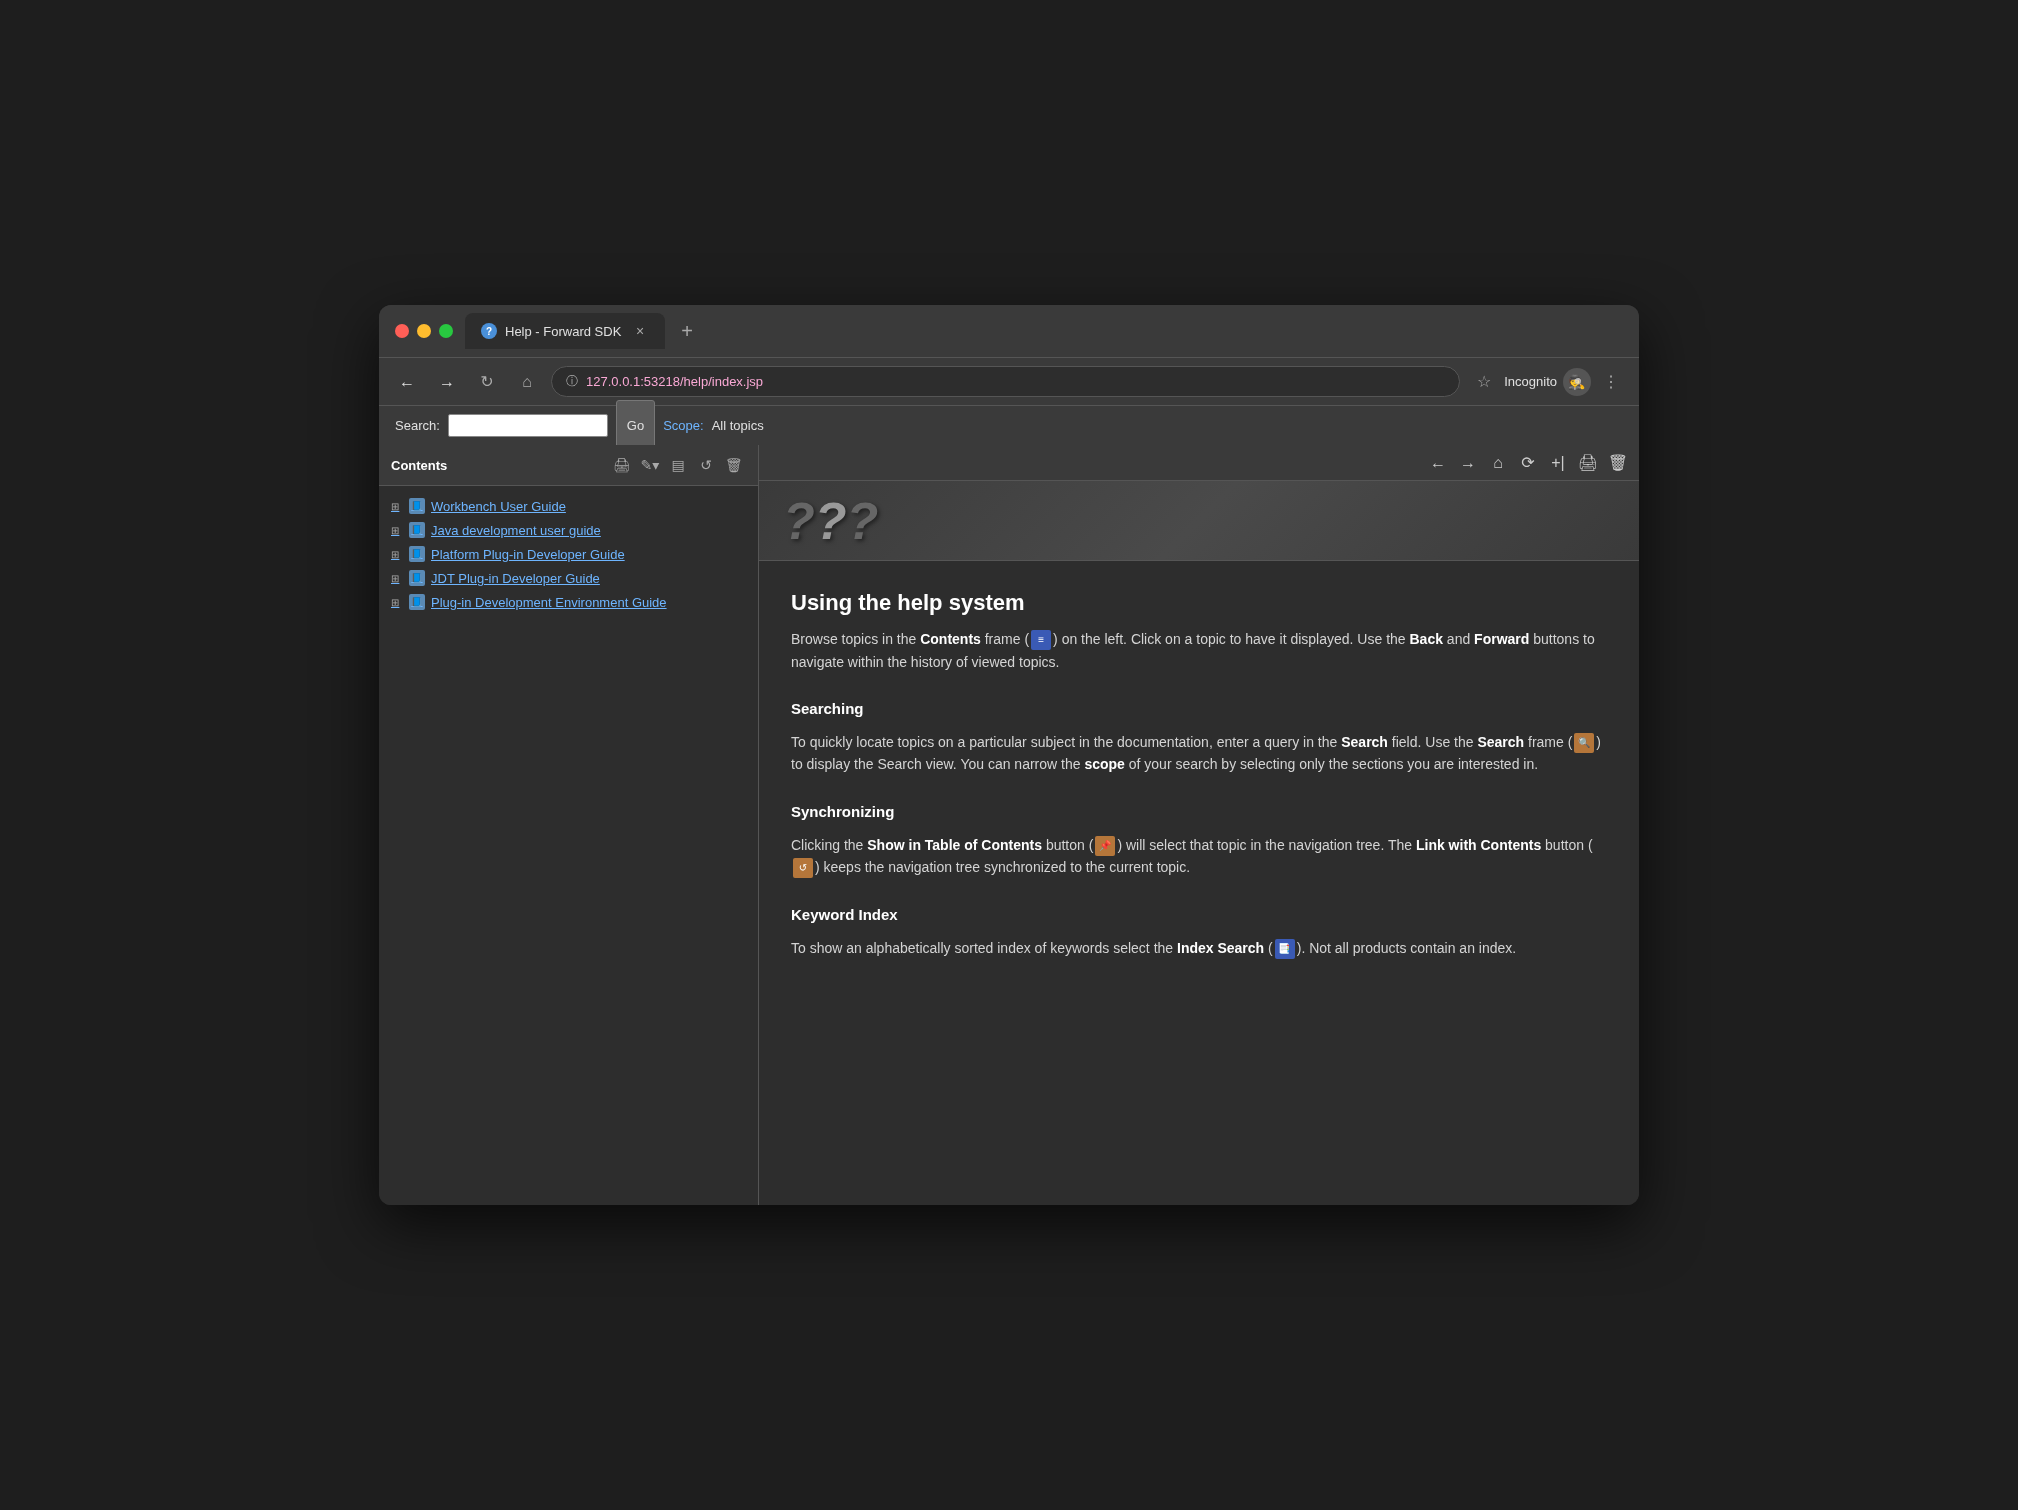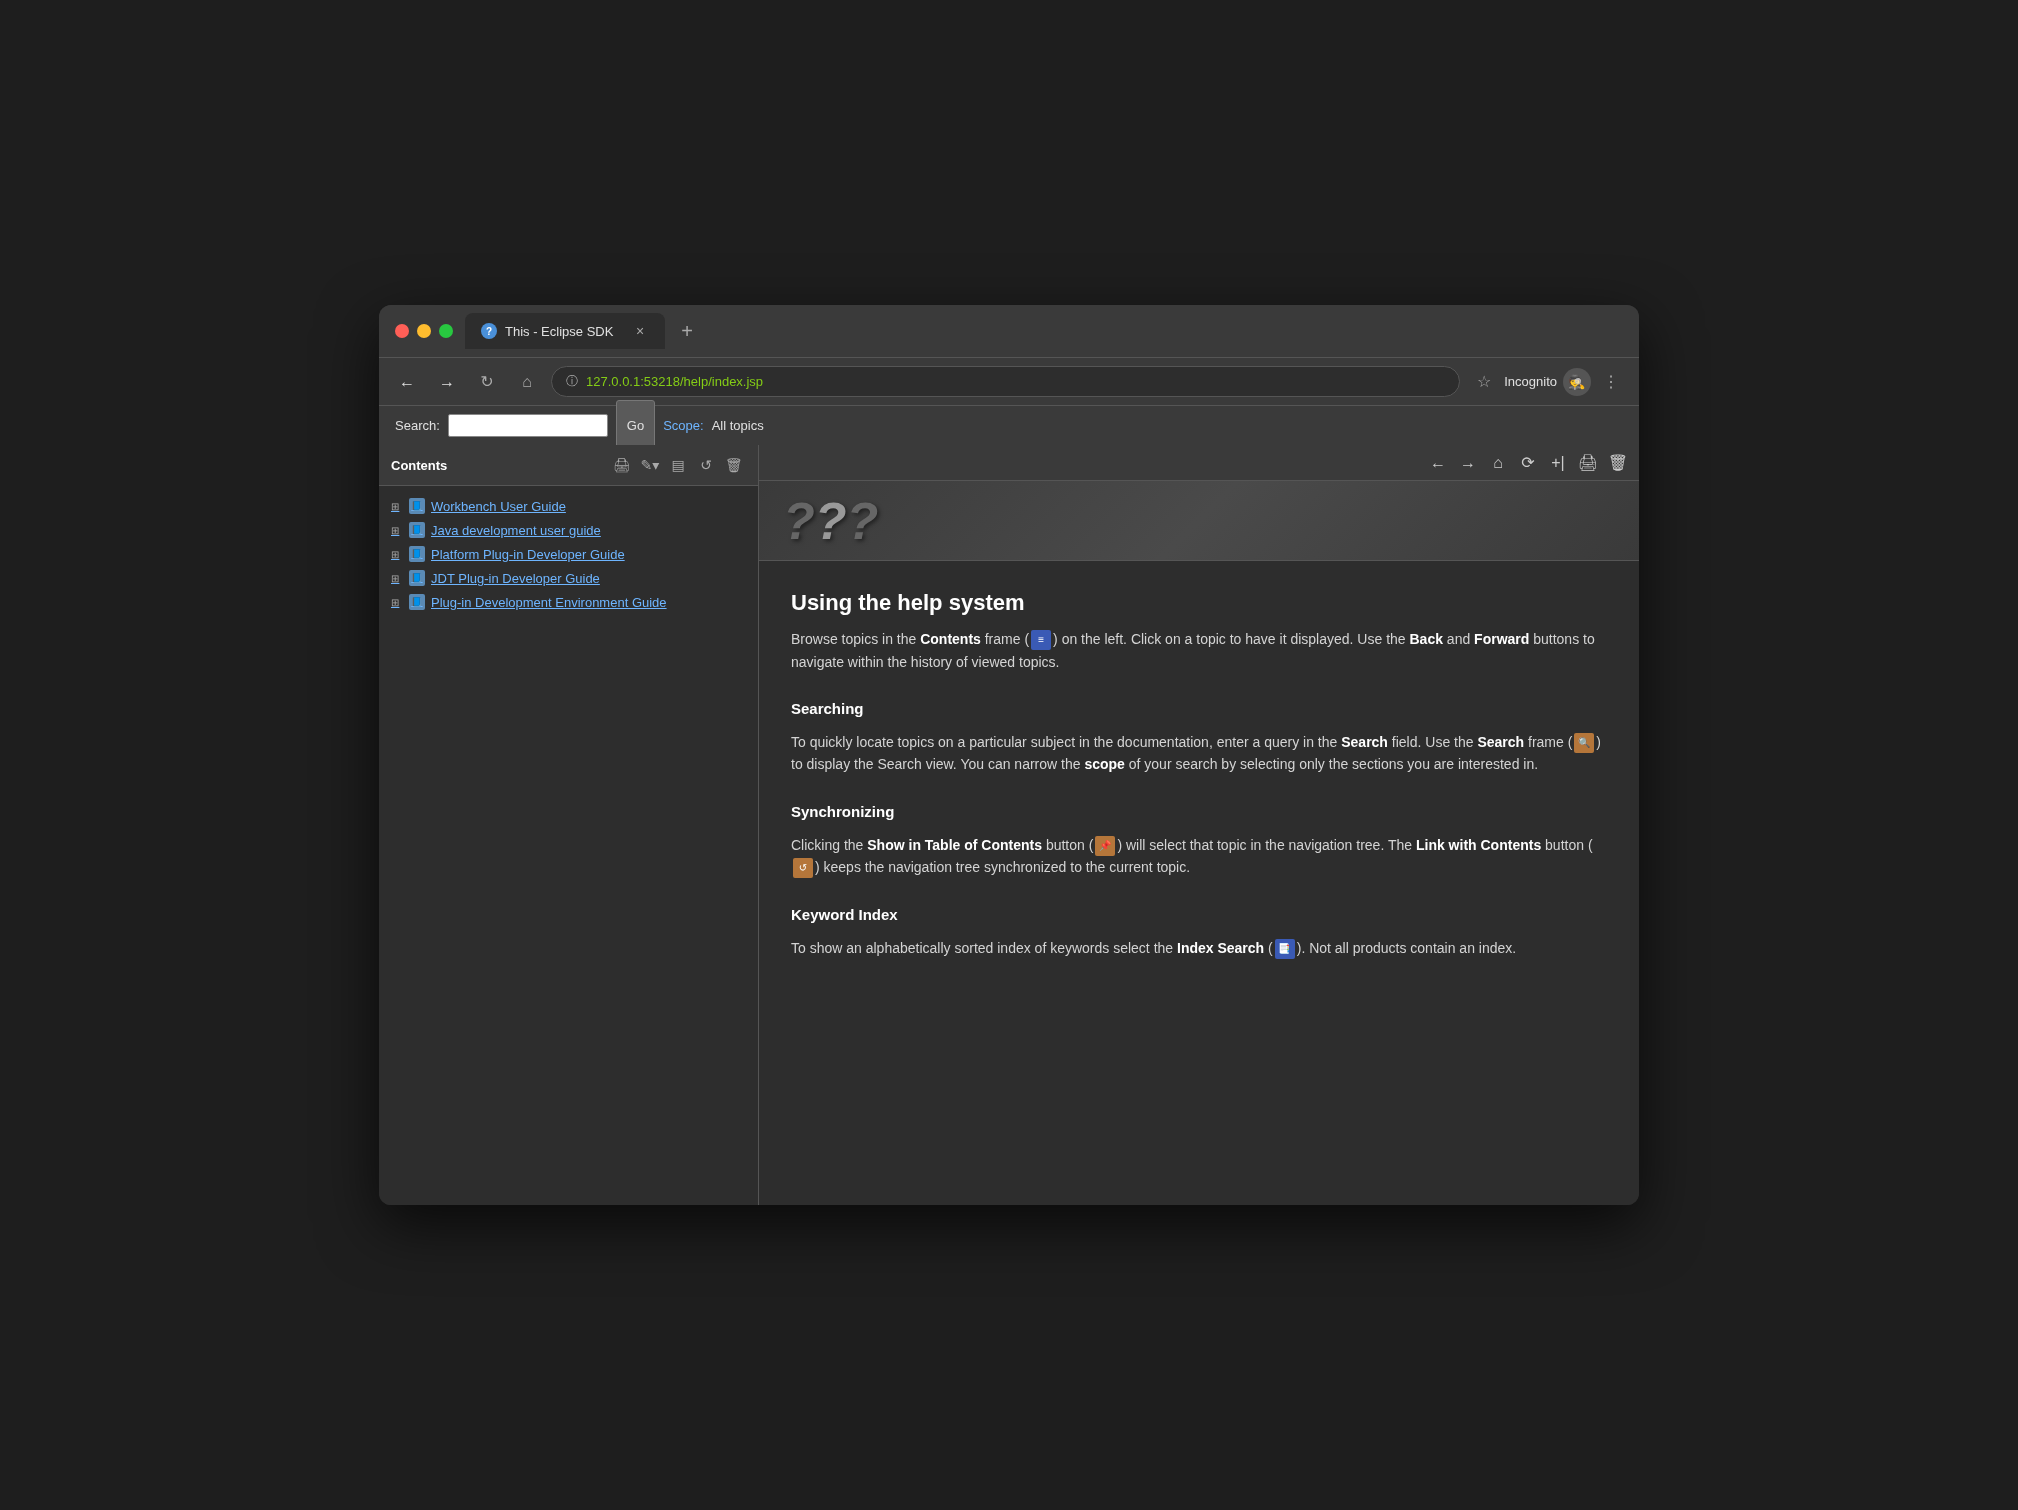--- a/index.html
+++ b/index.html
@@ -148,21 +148,21 @@
       color: #e0e0e0;
       font-size: 13px;
     }
 
     .address-bar .lock-icon {
       color: #aaa;
       font-size: 12px;
     }
 
     .address-text {
-      color: #84cc16;
+      color: #f9a8d4;
       font-size: 13px;
     }
 
     .nav-actions {
       display: flex;
       align-items: center;
       gap: 4px;
     }
 
     .incognito-badge {
@@ -473,21 +473,21 @@
   <div class="title-bar">
     <div class="traffic-lights">
       <div class="traffic-light close"></div>
       <div class="traffic-light minimize"></div>
       <div class="traffic-light maximize"></div>
     </div>
 
     <div class="tab-bar">
       <div class="tab">
         <div class="tab-icon">?</div>
-        <span>This - Eclipse SDK</span>
+        <span>Help - Forward SDK</span>
         <div class="tab-close">×</div>
       </div>
       <div class="new-tab-btn">+</div>
     </div>
   </div>
 
   <div class="nav-bar">
     <button class="nav-btn active">←</button>
     <button class="nav-btn active">→</button>
     <button class="nav-btn">↻</button>

